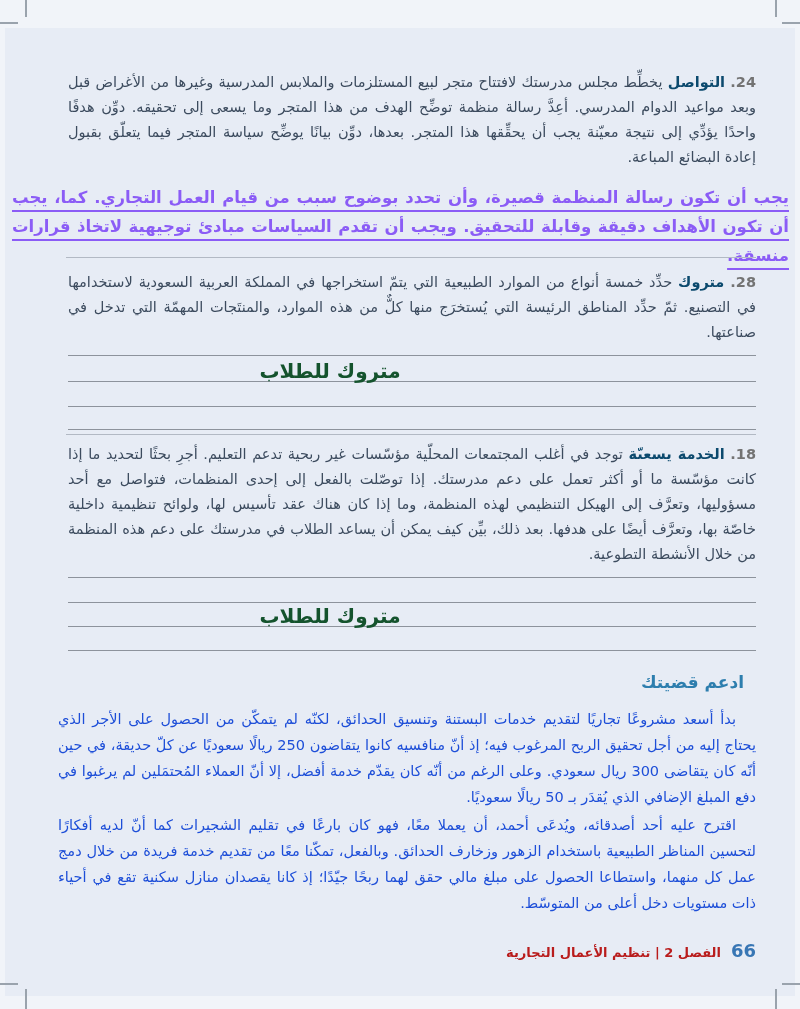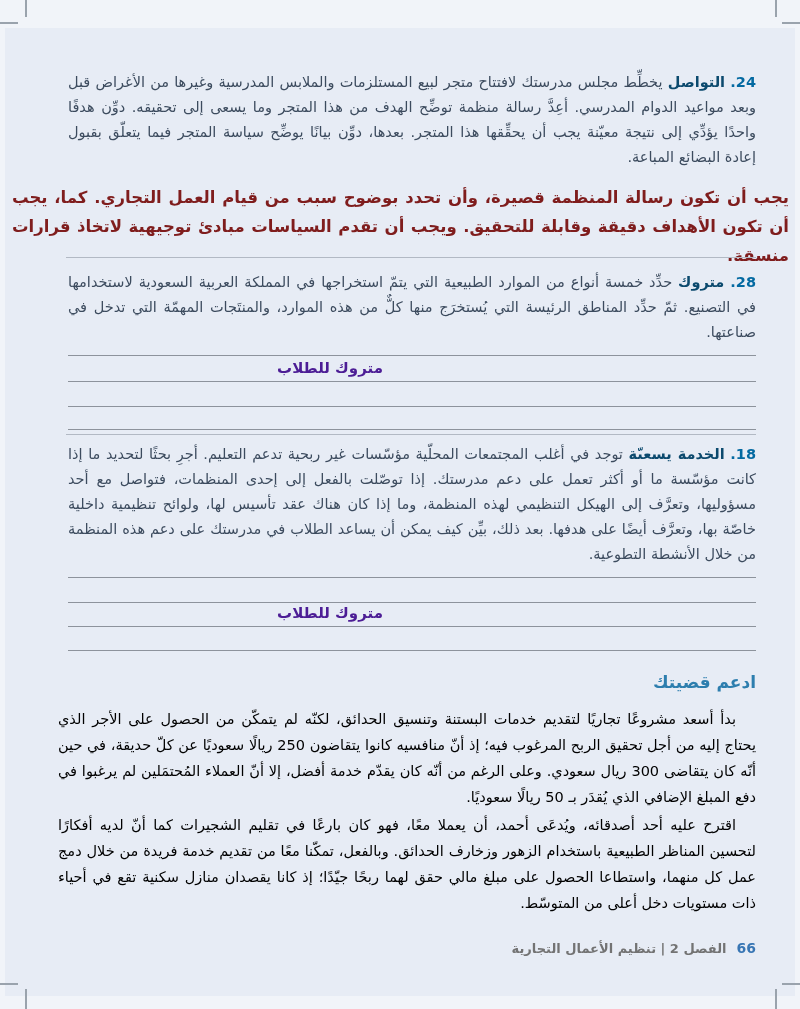--- a/index.html
+++ b/index.html
@@ -11,54 +11,54 @@
   }
   .page-bg{position:absolute;left:5px;right:5px;top:28px;bottom:13px;background:#e7ecf5;}
   .crop{position:absolute;background:#9aa3ad;}
   .crop.v{width:2px;height:17px;}
   .crop.h{height:2px;width:18px;}
 
   .q{
     position:absolute;right:44px;left:68px;
     text-align:justify;font-size:14.5px;line-height:25px;color:#3c4b5e;
   }
-  .qnum{font-weight:bold;color:#0369a1;margin-top:8px;}
+  .qnum{font-weight:bold;color:#737373;margin-top:8px;}
   .qtag{font-weight:bold;color:#0c4a6e;}
 
   .hand{
     position:absolute;top:183px;right:11px;left:12px;
-    font-weight:bold;color:#7f1d1d;font-size:16.5px;line-height:29px;
+    font-weight:bold;color:#8b5cf6;font-size:16.5px;line-height:29px;
     text-align:justify;
-    text-underline-offset:7px;text-decoration-thickness:1.5px;
+    text-decoration:underline;text-underline-offset:7px;text-decoration-thickness:1.5px;
   }
 
   .sep{position:absolute;right:44px;left:66px;height:1px;background:#b2b9c4;}
   .ruled{position:absolute;right:44px;left:68px;height:1px;background:#8d939c;}
 
   .note{
     position:absolute;left:245px;width:170px;text-align:center;
-    color:#4c1d95;font-weight:bold;font-size:15px;
+    color:#14532d;font-weight:bold;font-size:20px;
   }
 
   .section-title{
-    position:absolute;top:672px;right:44px;
+    position:absolute;top:672px;right:56px;
     color:#2d7eae;font-weight:bold;font-size:17px;
   }
   .para{
     position:absolute;right:44px;left:58px;
-    text-align:justify;font-size:14.5px;line-height:26px;color:#000000;
+    text-align:justify;font-size:14.5px;line-height:26px;color:#1d4ed8;
     text-indent:20px;margin:0;
   }
 
   .footer{
     position:absolute;top:940px;right:44px;
     font-size:13px;display:flex;gap:10px;align-items:baseline;
   }
-  .footer .pnum{color:#3876b4;font-weight:bold;font-size:14px;}
-  .footer .chap{color:#737373;font-weight:bold;}
+  .footer .pnum{color:#3876b4;font-weight:bold;font-size:18px;}
+  .footer .chap{color:#b91c1c;font-weight:bold;}
 </style>
 </head>
 <body>
 
 <div class="page-bg"></div>
 
 <div class="crop v" style="left:25px;top:0;"></div>
 <div class="crop h" style="left:0;top:22px;"></div>
 <div class="crop v" style="left:775px;top:0;"></div>
 <div class="crop h" style="left:782px;top:22px;"></div>

